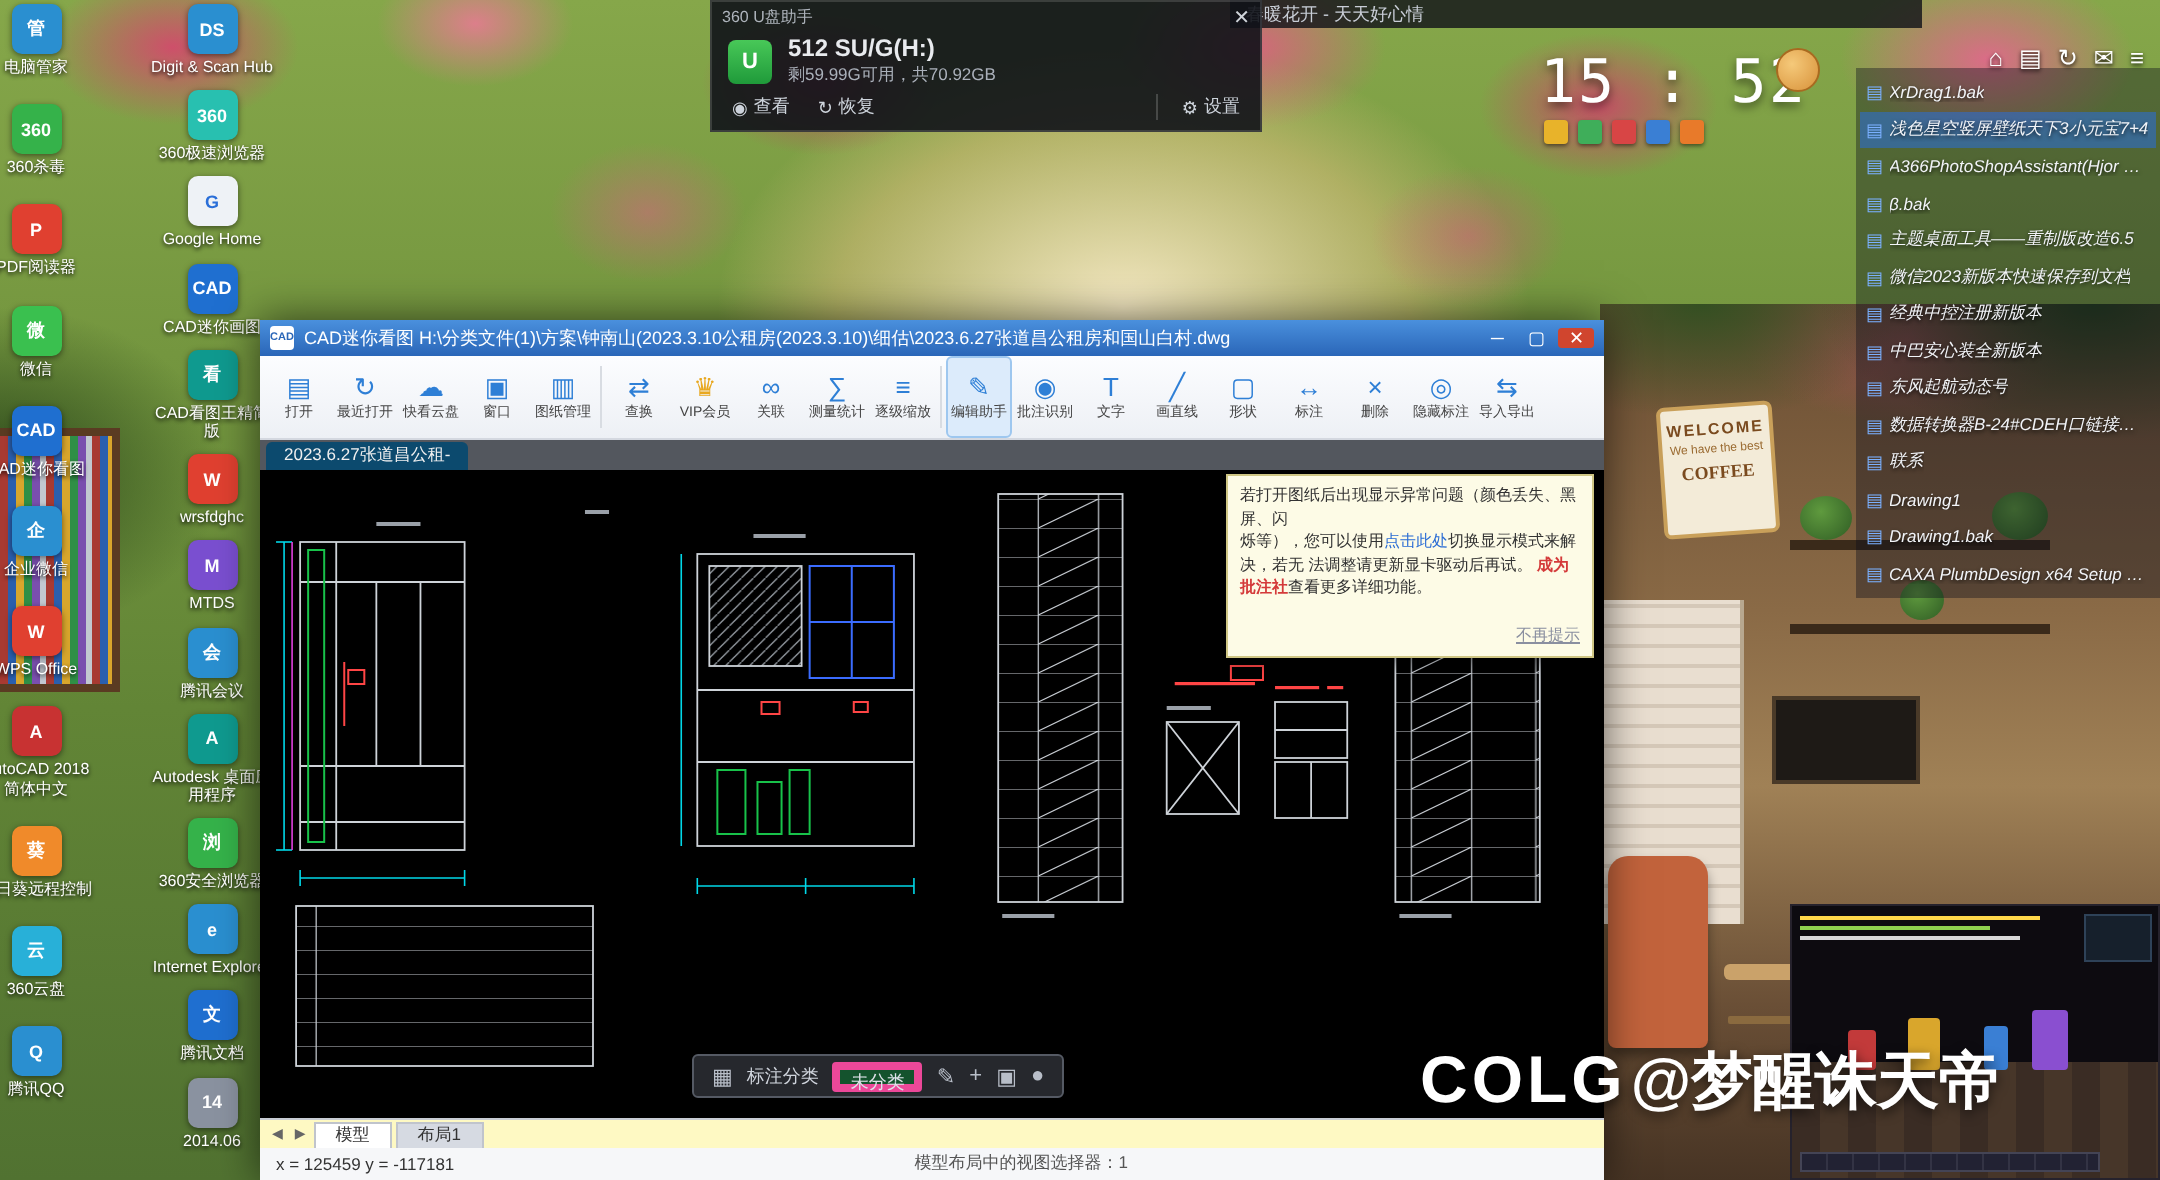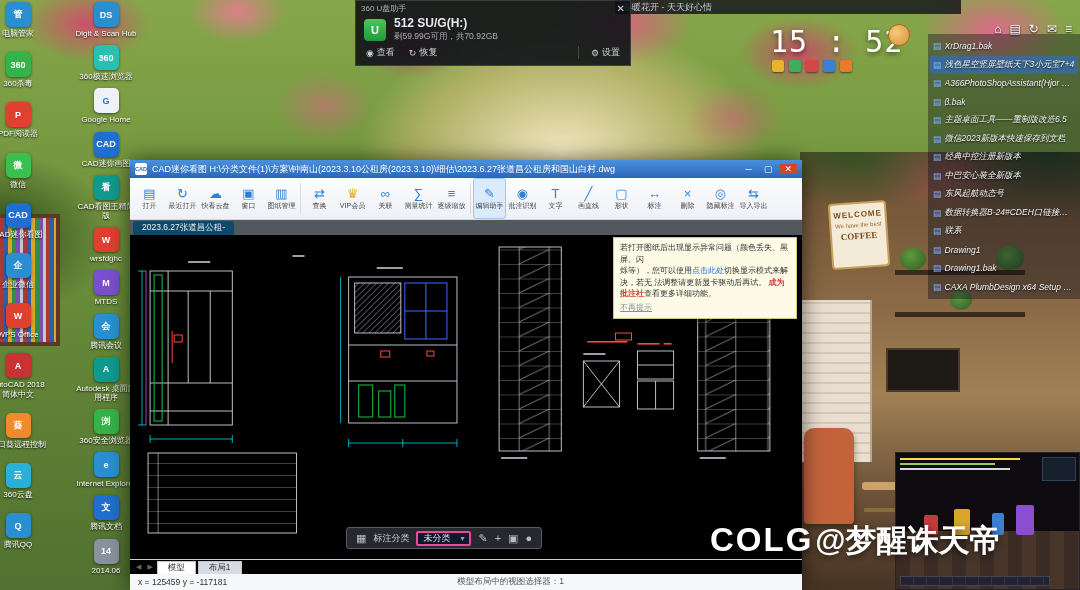--- a/index.html
+++ b/index.html
@@ -124,31 +124,31 @@
   .tb-sep { width:1px; background:#d8dce2; margin:5px 2px; flex:none; }
   .cw-tabbar { height:15px; flex:none; background:#53575e; display:flex; align-items:flex-end; padding-left:3px; }
   .cw-tab { background:#0c4a6e; color:#f0f0f0; font-size:8.5px; padding:1px 9px; border-radius:3px 3px 0 0; cursor:pointer; }
   .cw-canvas { position:relative; flex:1; background:#000; overflow:hidden; }
   .cvs { position:absolute; inset:0; width:100%; height:100%; }
 
   .notice { position:absolute; top:2px; right:5px; width:184px; background:#fdfbe6; border:1px solid #cfc684;
     padding:4px 6px; font-size:8px; color:#333; line-height:1.45; box-shadow:0 2px 8px rgba(0,0,0,.45); }
   .notice .lk { color:#2a6cd4; cursor:pointer; }
   .notice .rd { color:#d43a3a; font-weight:bold; }
-  .notice .dismiss { display:block; text-align:left; color:#8a8fa0; text-decoration:underline; margin-top:2px; cursor:pointer; }
+  .notice .dismiss { display:block; text-align:right; color:#8a8fa0; text-decoration:underline; margin-top:12px; cursor:pointer; }
 
   .floatbar { position:absolute; left:216px; bottom:10px; height:22px; background:rgba(40,42,48,.94);
     border:1px solid #555a64; border-radius:3px; display:flex; align-items:center; gap:7px; padding:0 9px;
     color:#cfd4dc; font-size:9px; }
   .fb-ic { font-size:11px; cursor:pointer; color:#b8bec8; }
-  .fsel { background:#0f172a; border:2px solid #ec4899; height:15px; display:flex; align-items:center; gap:10px;
-    padding:0 5px; color:#dfe3ea; cursor:pointer; border-radius:2px; }
+  .fsel { background:#14532d; border:4px solid #ec4899; height:15px; display:flex; align-items:center; gap:10px;
+    padding:0 5px; color:#dfe3ea; cursor:pointer; border-radius:2px;flex-direction:column; }
   .fsel .car { font-size:8px; color:#9aa0aa; }
 
-  .cw-sheettabs { height:15px; flex:none; background:#000000; border-top:1px solid #c8ccd4; display:flex; align-items:center;
+  .cw-sheettabs { height:15px; flex:none; background:#fef9c3; border-top:1px solid #c8ccd4; display:flex; align-items:center;
     font-size:8.5px; color:#333; padding-left:4px; gap:2px; }
   .sheet-arr { color:#666; font-size:7px; padding:0 2px; cursor:pointer; }
   .sheet { padding:0 10px; border:1px solid #c0c4cc; border-bottom:0; background:#d6dae2; cursor:pointer; }
   .sheet.on { background:#fff; }
   .cw-status { height:16px; flex:none; background:#f6f7f9; display:flex; align-items:center; font-size:8.5px;
     color:#333; padding:0 8px; }
   .st-coords { flex:none; }
   .st-hint { flex:1; text-align:center; color:#555; }
 
   

